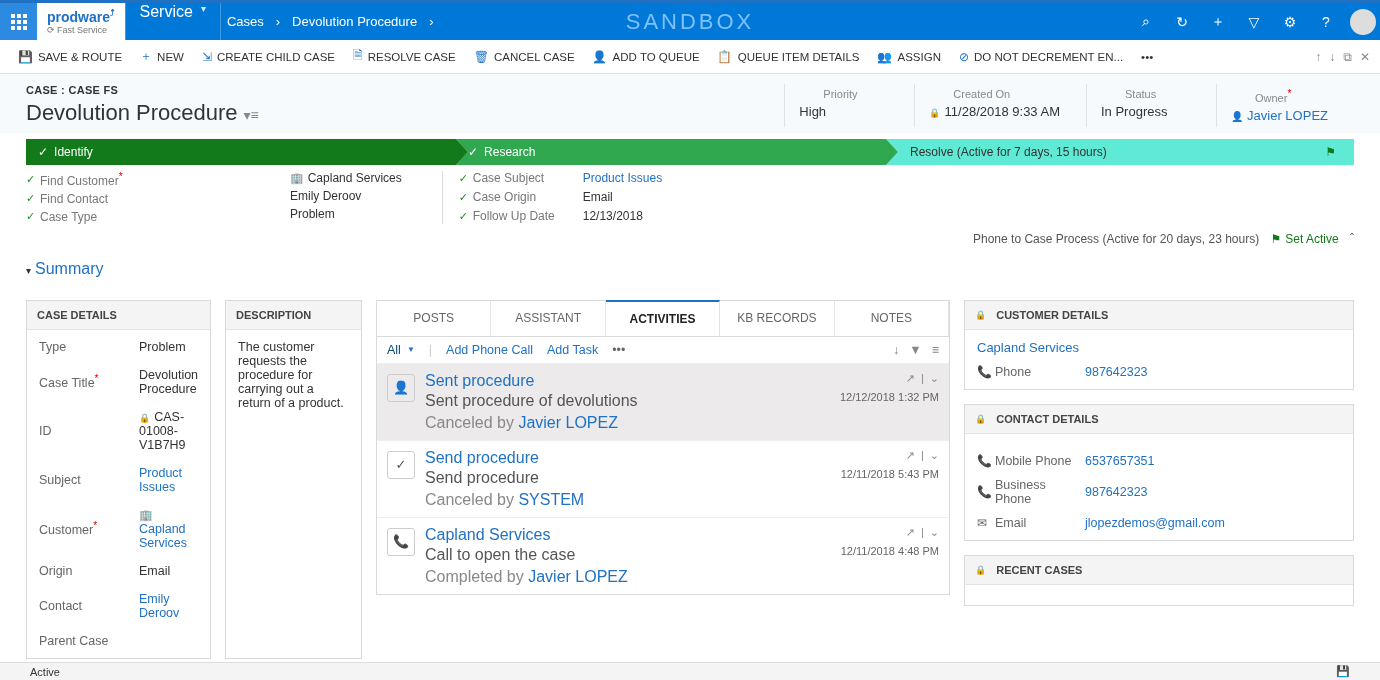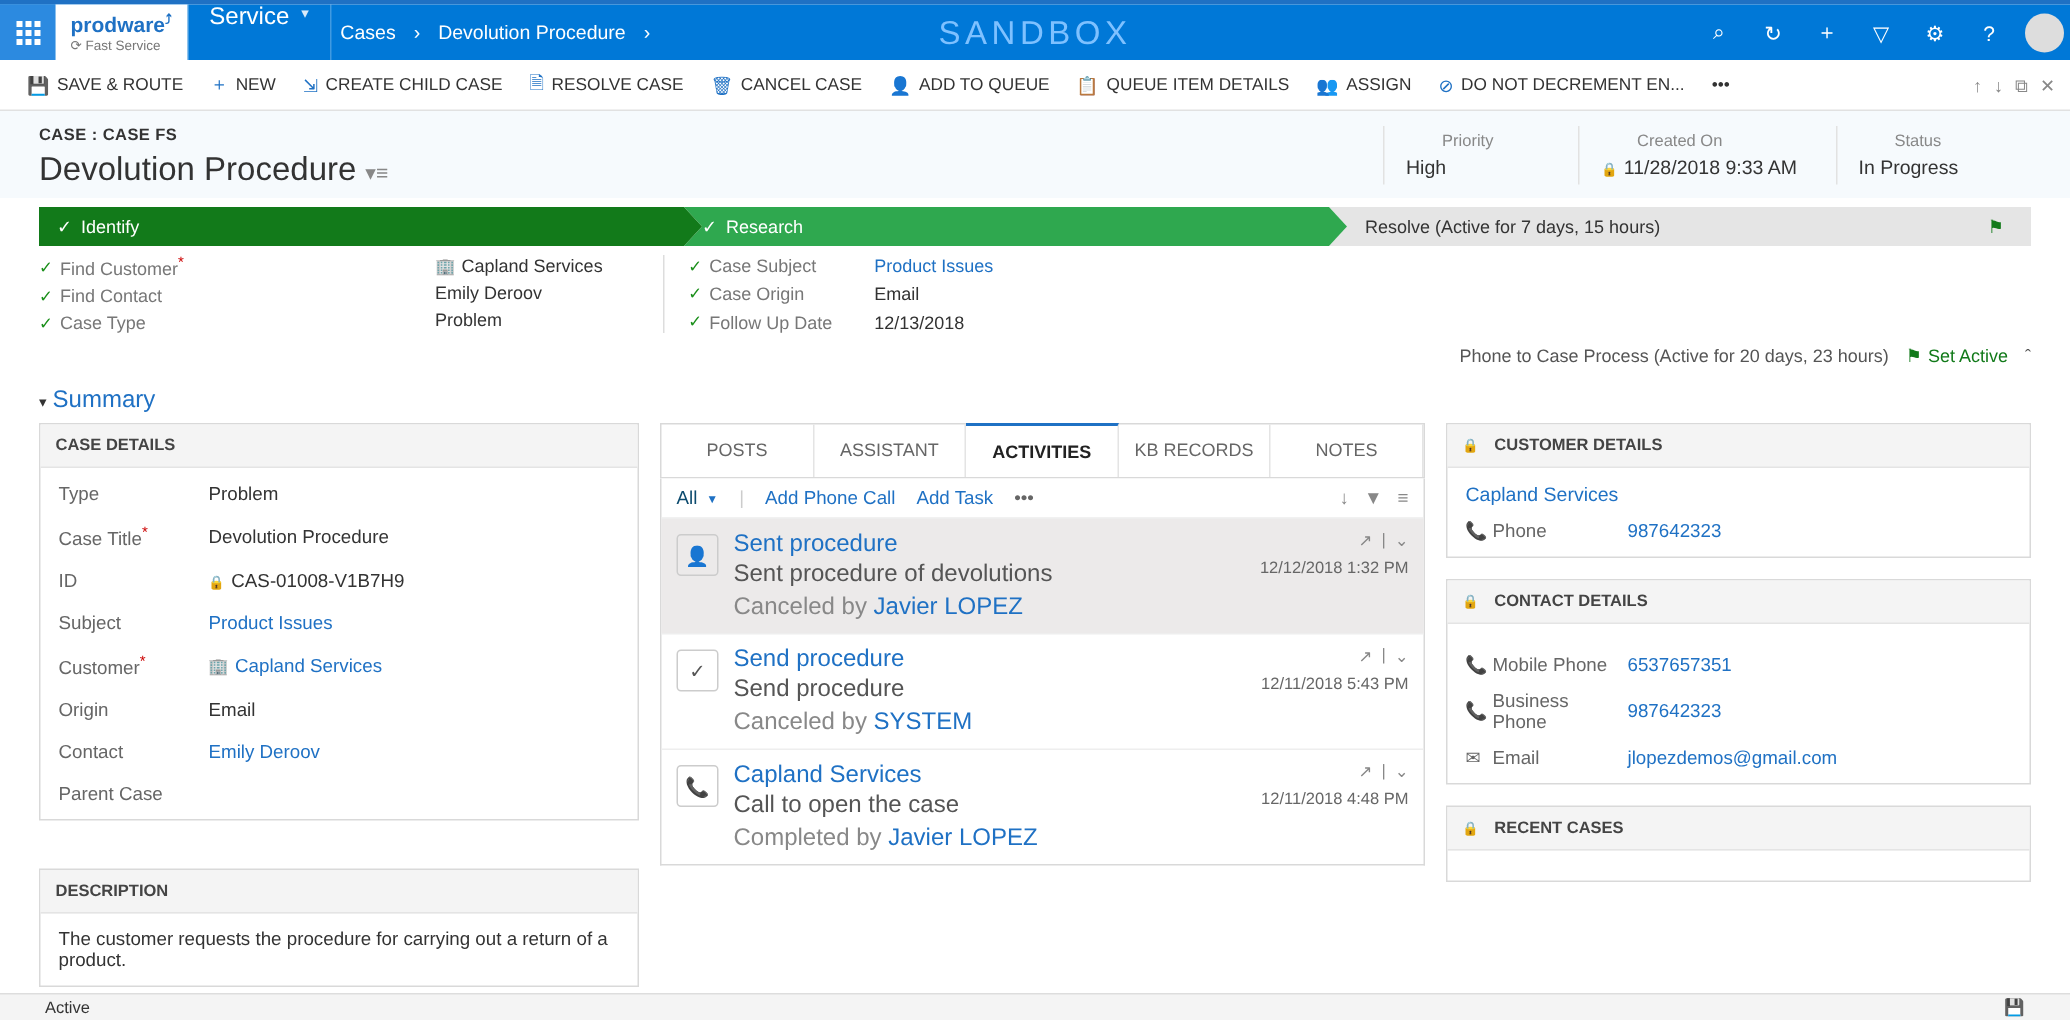--- a/index.html
+++ b/index.html
@@ -33,42 +33,42 @@
 .hf { border-left:1px solid #e2e2e2; padding:4px 26px 4px 14px; min-width:130px;}
 .hf .lbl{ font-size:11px; color:#888;margin-left:24px;}
 .hf .val{ font-size:13px; color:#333; margin-top:4px;}
 .hf .val.link{ color:#1f71c4;}
 .lock-ic{ color:#aaa; font-size:9px; margin-right:4px;}
 .req{ color:#c00; font-size:10px; vertical-align:super;}
 .process { margin:6px 26px 0; display:flex; align-items:stretch; position:relative;}
 .stage { flex:0 0 auto; display:flex; align-items:center; height:26px; font-size:12px; color:#fff; padding:0 18px 0 12px; position:relative; cursor:pointer;}
 .stage.s1{ background:#127a1a; width:430px;}
 .stage.s2{ background:#2fa84f; width:430px;}
-.stage.s3{ background:#e5e5e5; color:#333; flex:1;}
+.stage.s3{ background:#5eead4; color:#333; flex:1;}
 .stage:not(:last-child)::after{ content:""; position:absolute; right:-12px; top:0; border-top:13px solid transparent; border-bottom:13px solid transparent; border-left:12px solid currentColor; z-index:2;}
 .stage.s1::after{ color:#127a1a;}
 .stage.s2::after{ color:#2fa84f;}
 .stage.s2::before, .stage.s3::before{ content:""; position:absolute; left:0; top:0; border-top:13px solid transparent; border-bottom:13px solid transparent; border-left:12px solid #fff; z-index:1;}
 .stage .ck{ margin-right:6px;}
 .stage.s3{ justify-content:flex-start; padding-left:24px; }
 .stage.s3 .flag{ margin-left:auto; color:#127a1a;}
 .proc-fields { display:flex; margin:6px 26px 0; gap:40px; font-size:12px; }
 .proc-col { display:grid; grid-template-columns:14px 90px 150px; row-gap:4px; align-items:center;}
 .proc-col.c2{ grid-template-columns:14px 110px 150px; border-left:1px solid #ddd; padding-left:16px;}
 .proc-col .ck{ color:#1a8f1a; font-size:11px;}
 .proc-col .fl{ color:#777;}
 .proc-col .fv{ color:#333;}
 .proc-col .fv.link{ color:#1f71c4;}
 .proc-bar { margin:8px 26px 0; text-align:right; font-size:12px; color:#555;}
 .proc-bar .set{ color:#127a1a; cursor:pointer; margin-left:8px;}
 .proc-bar .flg{ color:#127a1a; margin-right:4px;}
-.summary-hdr{ margin:14px 26px 6px; color:#1f71c4; font-size:16px; }
+.summary-hdr{ margin:14px 26px 22px; color:#1f71c4; font-size:16px; }
 .summary-hdr::before{content:"▾"; font-size:10px; color:#333; margin-right:4px;}
 .layout { display:flex; gap:14px; padding:0 26px 8px; }
-.col-left{ width:400px; display:flex; flex-direction:column; gap:32px;}
+.col-left{ width:336px; display:flex; flex-direction:row; gap:14px;}
 .col-mid{ flex:1; }
 .col-right{ width:390px; display:flex; flex-direction:column; gap:14px;}
 .panel{ border:1px solid #d9d9d9; background:#fff;}
 .panel-hdr{ background:#f4f4f4; padding:8px 10px; font-size:11px; font-weight:600; color:#444; border-bottom:1px solid #e4e4e4; display:flex; align-items:center; gap:6px;}
 .panel-body{ padding:10px 12px;}
 .kv{ display:grid; grid-template-columns:100px 1fr; row-gap:14px; font-size:12.5px; align-items:center;}
 .kv .k{ color:#666;}
 .kv .v{ color:#333;}
 .kv .v.link{ color:#1f71c4; cursor:pointer;}
 .tabs{ display:flex; border:1px solid #d9d9d9; font-size:12px;}
@@ -198,20 +198,24 @@
         <div class="val">High</div>
       </div>
     <div class="hf">
         <div class="lbl">Created On</div>
         <div class="val"><span class="lock-ic">🔒</span><span>11/28/2018  9:33 AM</span></div>
       </div>
     <div class="hf">
         <div class="lbl">Status</div>
         <div class="val">In Progress</div>
       </div>
+    <div class="hf">
+        <div class="lbl"><span>Owner</span><span class="req">*</span></div>
+        <div class="val link"><span style="color:#888;font-size:10px">👤</span> <span>Javier LOPEZ</span></div>
+      </div>
   </div>
 </div>
 
 <div class="process">
   <div class="stage s1">
       <span class="ck">✓</span>
       <span>Identify</span>
     </div>
   <div class="stage s2">
       <span class="ck">✓</span>

